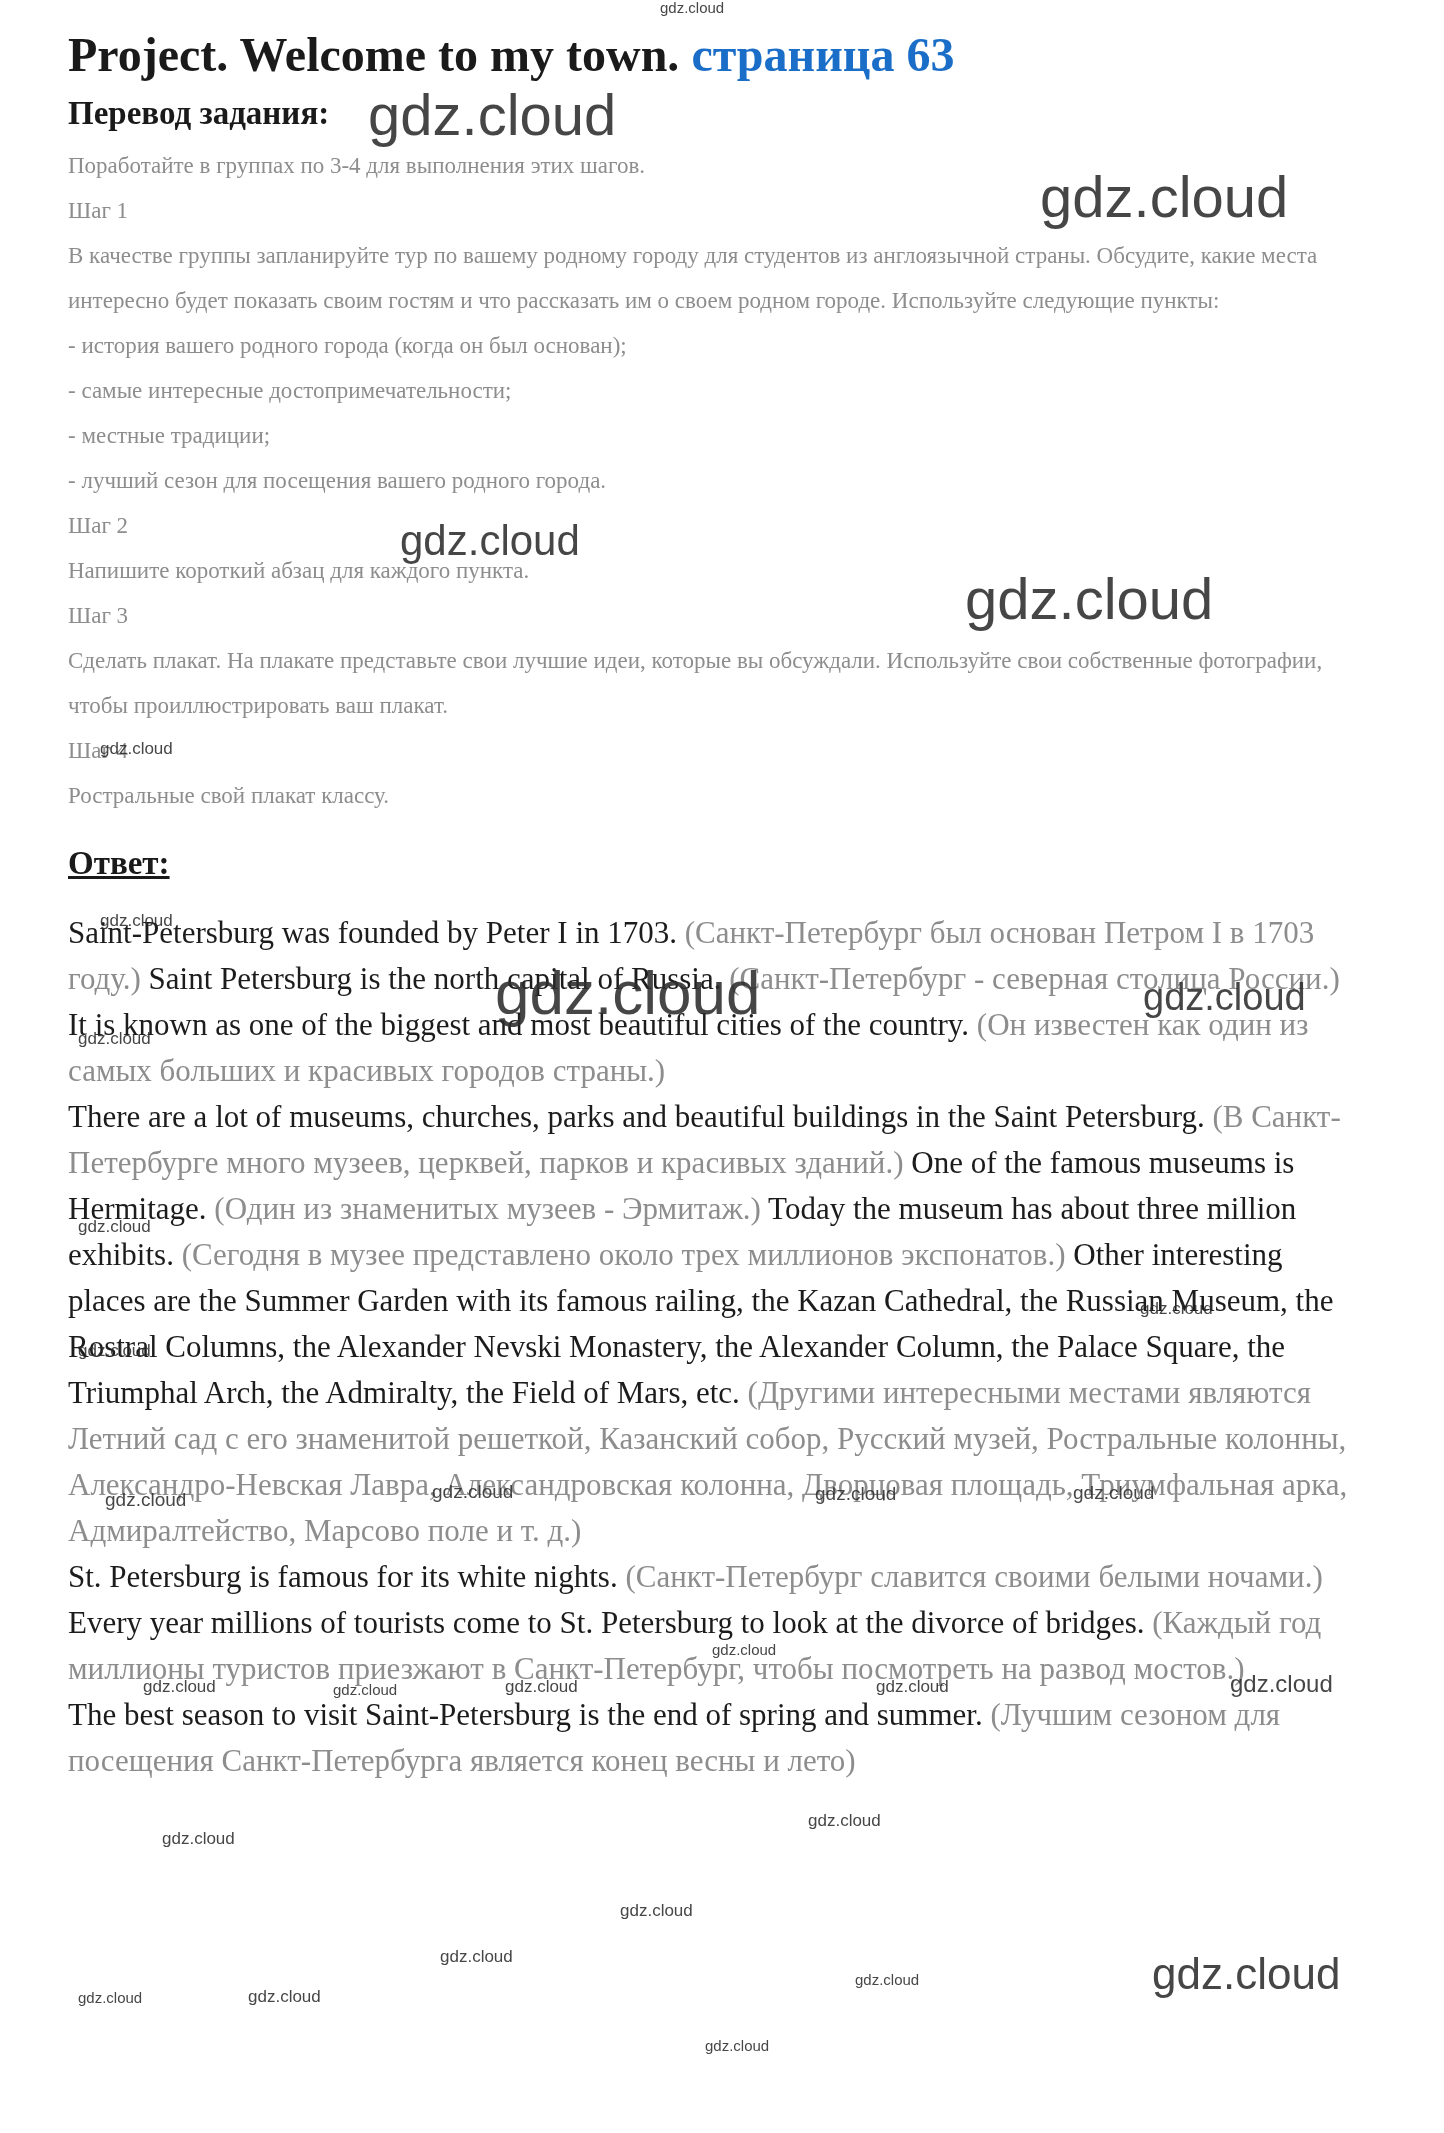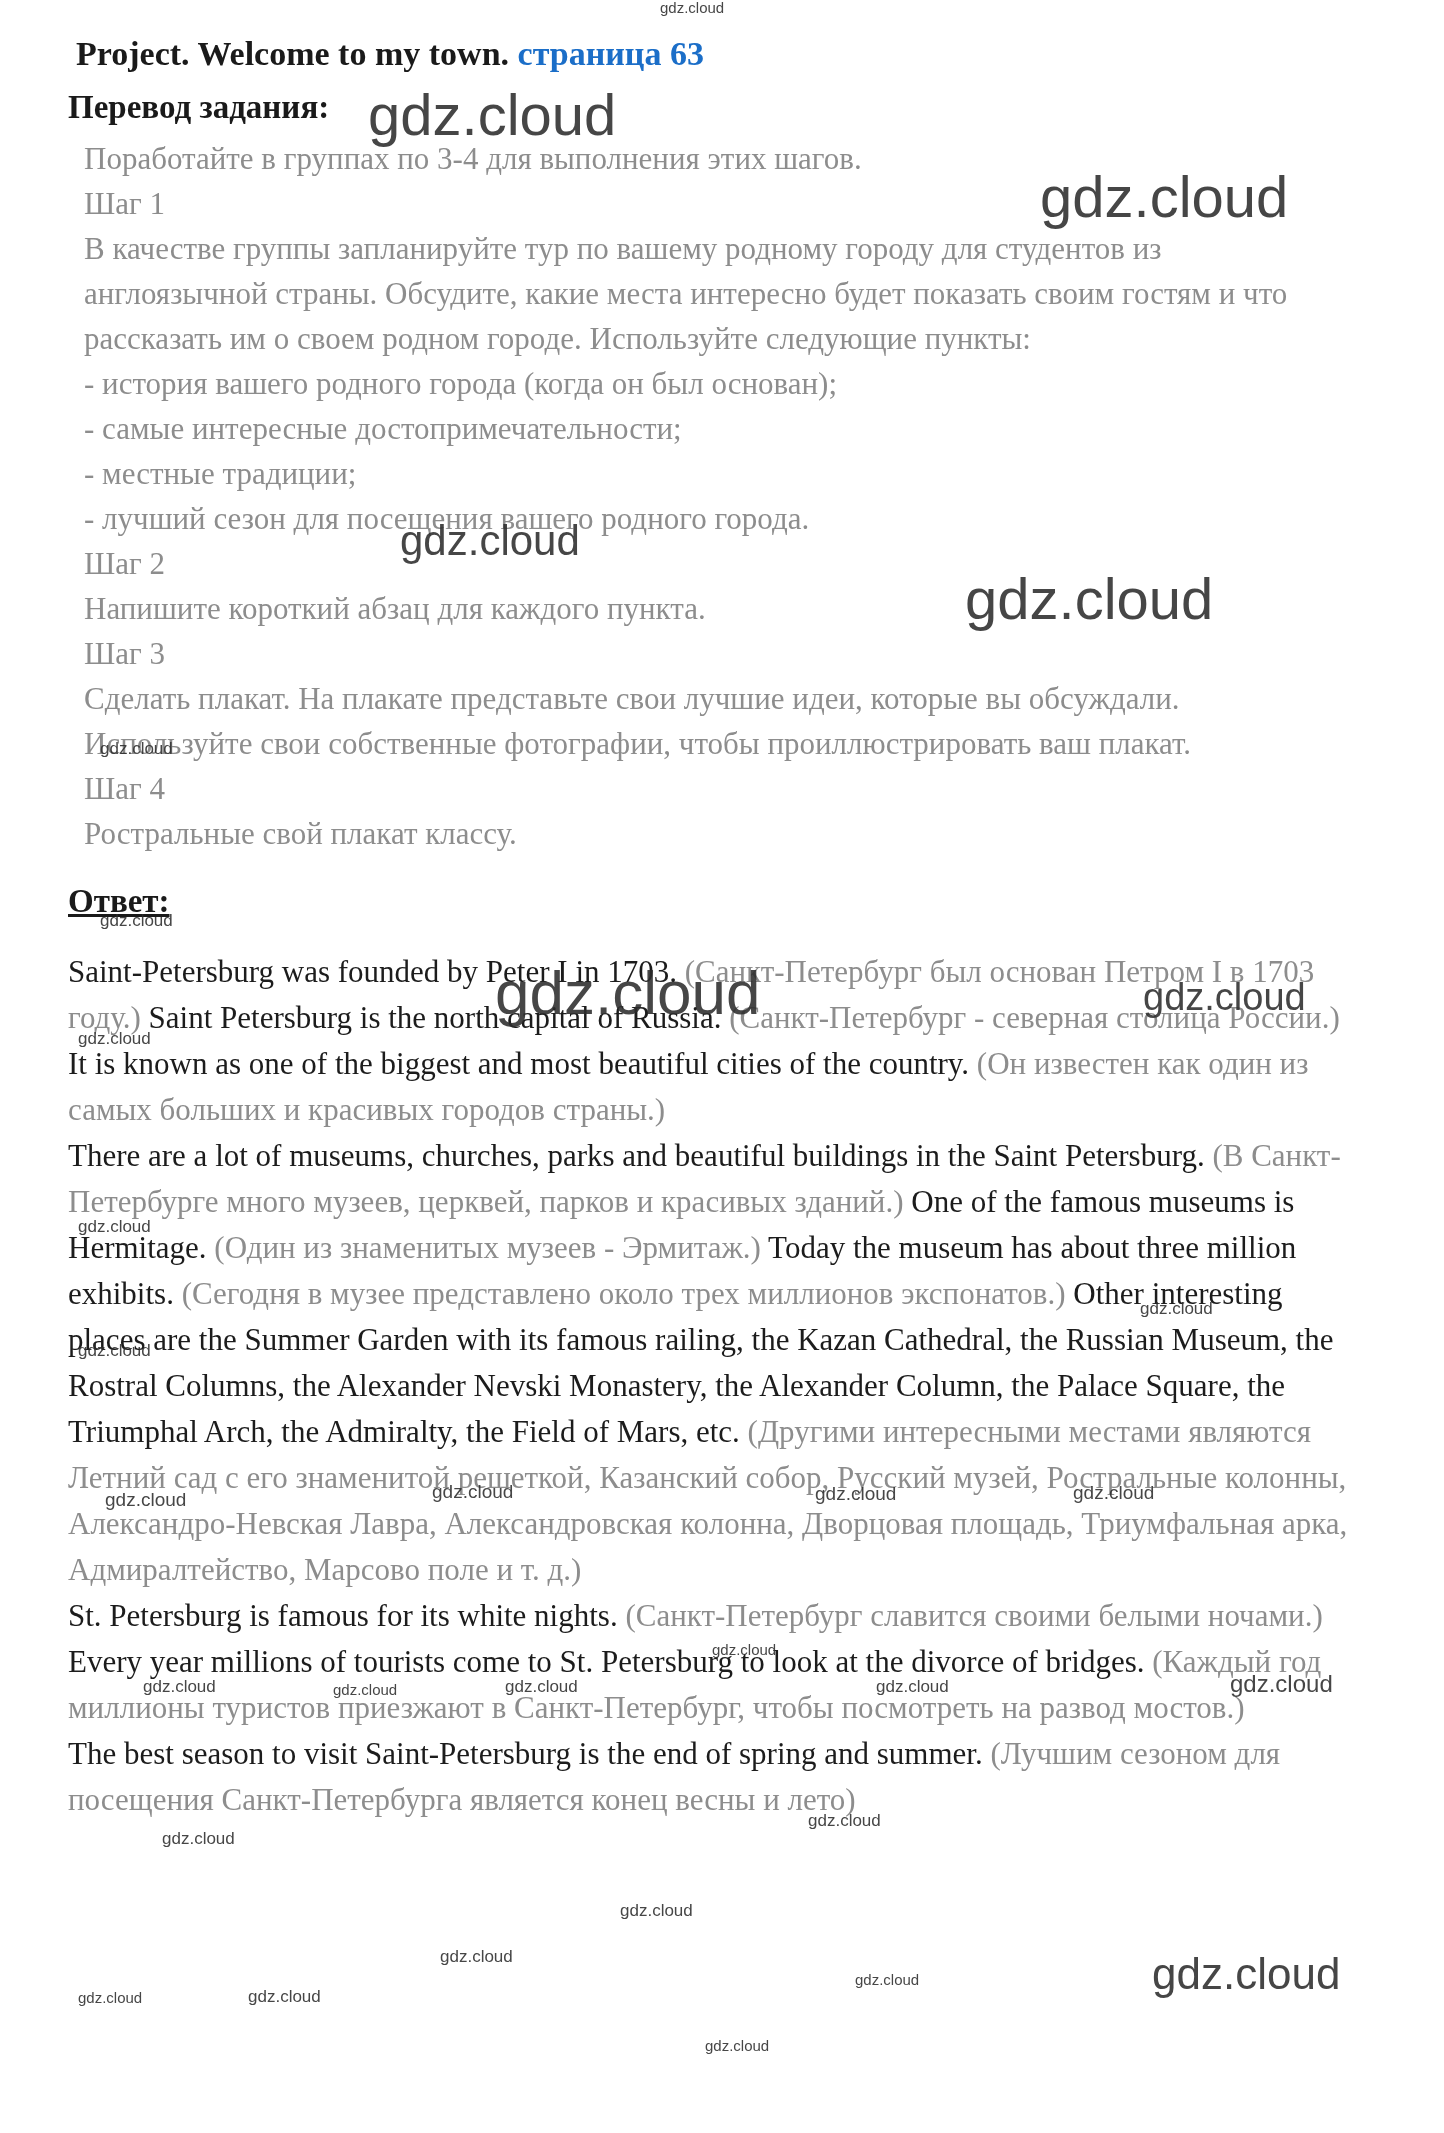--- a/index.html
+++ b/index.html
@@ -10,40 +10,39 @@
     position: relative;
     overflow: hidden;
   }
   .page {
     position: relative;
     width: 1444px; height: 2133px;
     padding: 24px 96px 4px 68px;
     box-sizing: border-box;
   }
   .title {
-    margin: 8px;
-    font-size: 34px;
+    margin: 0;
+    font-size: 48px;
     font-weight: bold;
     color: #1a1a1a;
     line-height: 1.3;
   }
   .page-link { color: var(--link-color); cursor: pointer; }
   .section-heading {
     font-size: 33px;
     font-weight: bold;
     color: #1a1a1a;
     line-height: 1.4;
     margin-top: 4px;
   }
   .task-block { margin-top: 6px; }
   .task-line {
-    font-size: 31px;
+    font-size: 23px;
     line-height: 45px;
     color: var(--task-color);
-    margin-left: 16px;
   }
   .answer-heading { margin-top: 22px; text-decoration: underline; }
   .answer-block { margin-top: 24px; }
   .answer-para {
     font-size: 31px;
     line-height: 46px;
     margin: 0;
   }
   .seg-en { color: var(--en-color); }
   .seg-ru { color: var(--ru-color); }

